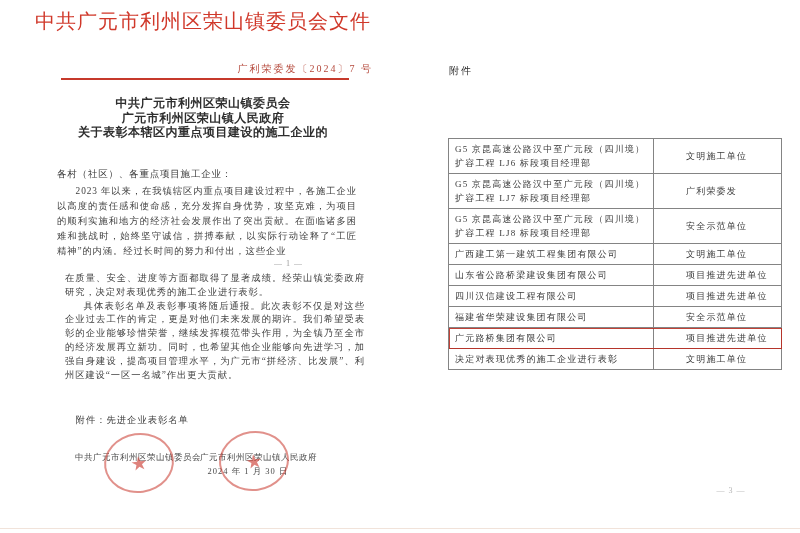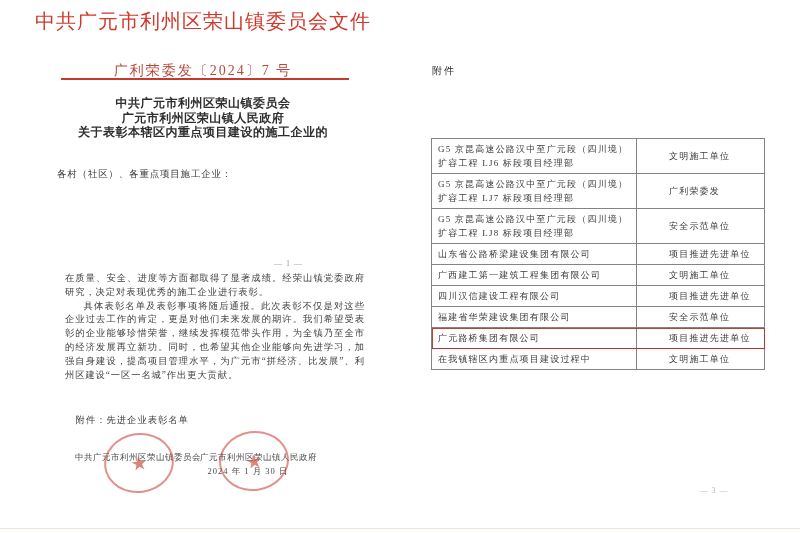--- a/index.html
+++ b/index.html
@@ -11,22 +11,22 @@
   }
   .scan-edge{position:absolute;left:0;right:0;top:528px;height:1px;background:#f1e3da;}
 
   
   .left-page{position:absolute;left:33px;top:0;width:340px;height:533px;}
   .red-header{
     position:absolute;top:8px;left:0;width:100%;text-align:center;
     font-size:20px;font-weight:normal;color:#d0382a;letter-spacing:1px;
   }
   .doc-number{
-    position:absolute;top:62px;left:0;width:100%;text-align:center;
-    font-size:14px;color:#b5493c;letter-spacing:2px;
+    position:absolute;top:62px;left:0;width:100%;text-align:right;
+    font-size:10px;color:#b5493c;letter-spacing:2px;
   }
   .red-rule{position:absolute;top:78px;left:28px;width:288px;height:2px;background:#c6392b;}
   .title-block{
     position:absolute;top:96px;left:0;width:100%;text-align:center;
     font-size:12px;font-weight:bold;color:#2e2e2e;line-height:14.5px;letter-spacing:0.5px;
   }
   .title-tongzhi{letter-spacing:6px;font-size:12.5px;}
   .salutation{position:absolute;top:168px;left:24px;width:300px;font-size:9.5px;letter-spacing:0.8px;}
   .bodytext{
     font-size:9.3px;line-height:15px;letter-spacing:0.9px;text-align:justify;color:#414141;
@@ -50,21 +50,21 @@
     position:absolute;width:66px;height:56px;border-radius:50%;
     border:2.5px solid rgba(201,54,44,0.55);
     transform:rotate(-8deg);
     display:flex;align-items:center;justify-content:center;
   }
   .seal .star{color:rgba(201,54,44,0.62);font-size:19px;line-height:1;}
   .seal-left{left:71px;top:9px;}
   .seal-right{left:186px;top:7px;}
 
   
-  .right-page{position:absolute;left:414px;top:0;width:370px;height:533px;}
+  .right-page{position:absolute;left:431px;top:0;width:370px;height:533px;}
   .attach-label{position:absolute;top:64px;left:18px;font-size:10px;letter-spacing:2px;color:#2e2e2e;}
   .table-title{
     position:absolute;top:96px;left:17px;width:305px;text-align:center;
     font-size:16px;font-weight:bold;letter-spacing:4px;color:#222;
   }
   table.award{
     position:absolute;top:138px;left:17px;width:305px;
     border-collapse:collapse;table-layout:fixed;
   }
   table.award td{
@@ -88,20 +88,21 @@
   <div class="doc-number">广利荣委发〔2024〕7 号</div>
   <div class="red-rule"></div>
 
   <div class="title-block">
     <div>中共广元市利州区荣山镇委员会</div>
     <div>广元市利州区荣山镇人民政府</div>
     <div>关于表彰本辖区内重点项目建设的施工企业的</div>
   </div>
 
   <div class="salutation">各村（社区）、各重点项目施工企业：</div>
+  <div class="para1 bodytext">2023 年以来，在我镇辖区内重点项目建设过程中，各施工企业以高度的责任感和使命感，充分发挥自身优势，攻坚克难，为项目的顺利实施和地方的经济社会发展作出了突出贡献。在面临诸多困难和挑战时，始终坚守诚信，拼搏奉献，以实际行动诠释了“工匠精神”的内涵。经过长时间的努力和付出，这些企业</div>
   <div class="pagenum1">— 1 —</div>
 
   <div class="lower-block">
     <span class="bodytext">在质量、安全、进度等方面都取得了显著成绩。经荣山镇党委政府研究，决定对表现优秀的施工企业进行表彰。</span>
     <span class="bodytext indent">具体表彰名单及表彰事项将随后通报。此次表彰不仅是对这些企业过去工作的肯定，更是对他们未来发展的期许。我们希望受表彰的企业能够珍惜荣誉，继续发挥模范带头作用，为全镇乃至全市的经济发展再立新功。同时，也希望其他企业能够向先进学习，加强自身建设，提高项目管理水平，为广元市“拼经济、比发展”、利州区建设“一区一名城”作出更大贡献。</span>
   </div>
 
   <div class="attach-note">附件：先进企业表彰名单</div>
 
   <div class="seal-block">
@@ -127,41 +128,41 @@
         </tr>
         <tr>
           <td class="org">G5 京昆高速公路汉中至广元段（四川境）扩容工程 LJ7 标段项目经理部</td>
           <td class="award">广利荣委发</td>
         </tr>
         <tr>
           <td class="org">G5 京昆高速公路汉中至广元段（四川境）扩容工程 LJ8 标段项目经理部</td>
           <td class="award">安全示范单位</td>
         </tr>
         <tr>
+          <td class="org">广西建工第一建筑工程集团有限公司</td>
+          <td class="award">文明施工单位</td>
+        </tr>
+        <tr>
           <td class="org">山东省公路桥梁建设集团有限公司</td>
           <td class="award">项目推进先进单位</td>
-        </tr>
-        <tr>
-          <td class="org">广西建工第一建筑工程集团有限公司</td>
-          <td class="award">文明施工单位</td>
         </tr>
         <tr>
           <td class="org">四川汉信建设工程有限公司</td>
           <td class="award">项目推进先进单位</td>
         </tr>
         <tr>
           <td class="org">福建省华荣建设集团有限公司</td>
           <td class="award">安全示范单位</td>
         </tr>
         <tr class="hl">
           <td class="org">广元路桥集团有限公司</td>
           <td class="award">项目推进先进单位</td>
         </tr>
         <tr>
-          <td class="org">在我镇辖区内重点项目建设过程中</td>
+          <td class="org">决定对表现优秀的施工企业进行表彰</td>
           <td class="award">文明施工单位</td>
         </tr>
       </tbody>
   </table>
   <div class="pagenum3">— 3 —</div>
 </div>
 
 <div class="scan-edge"></div>
 
 </body></html>

